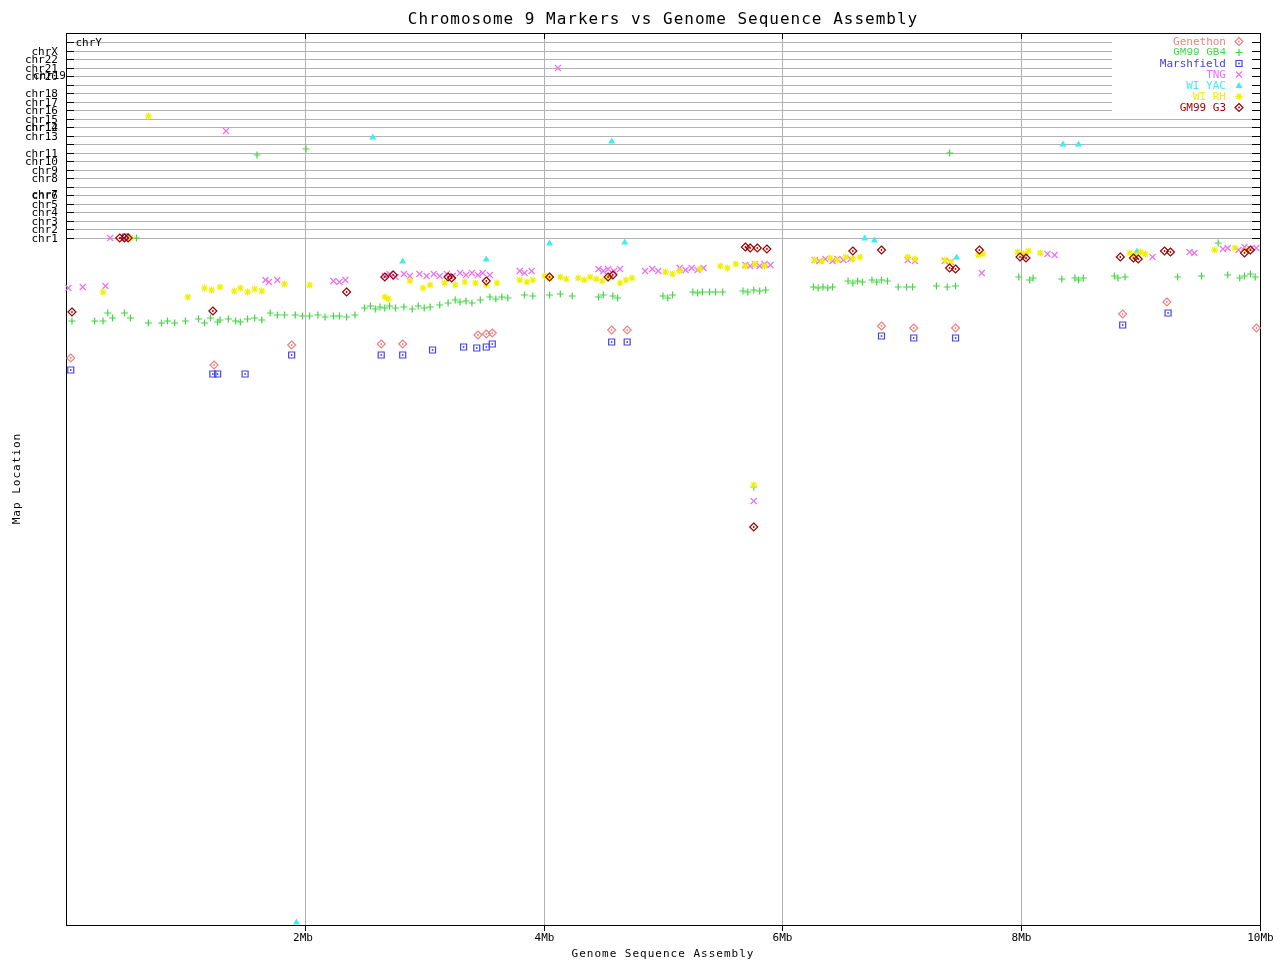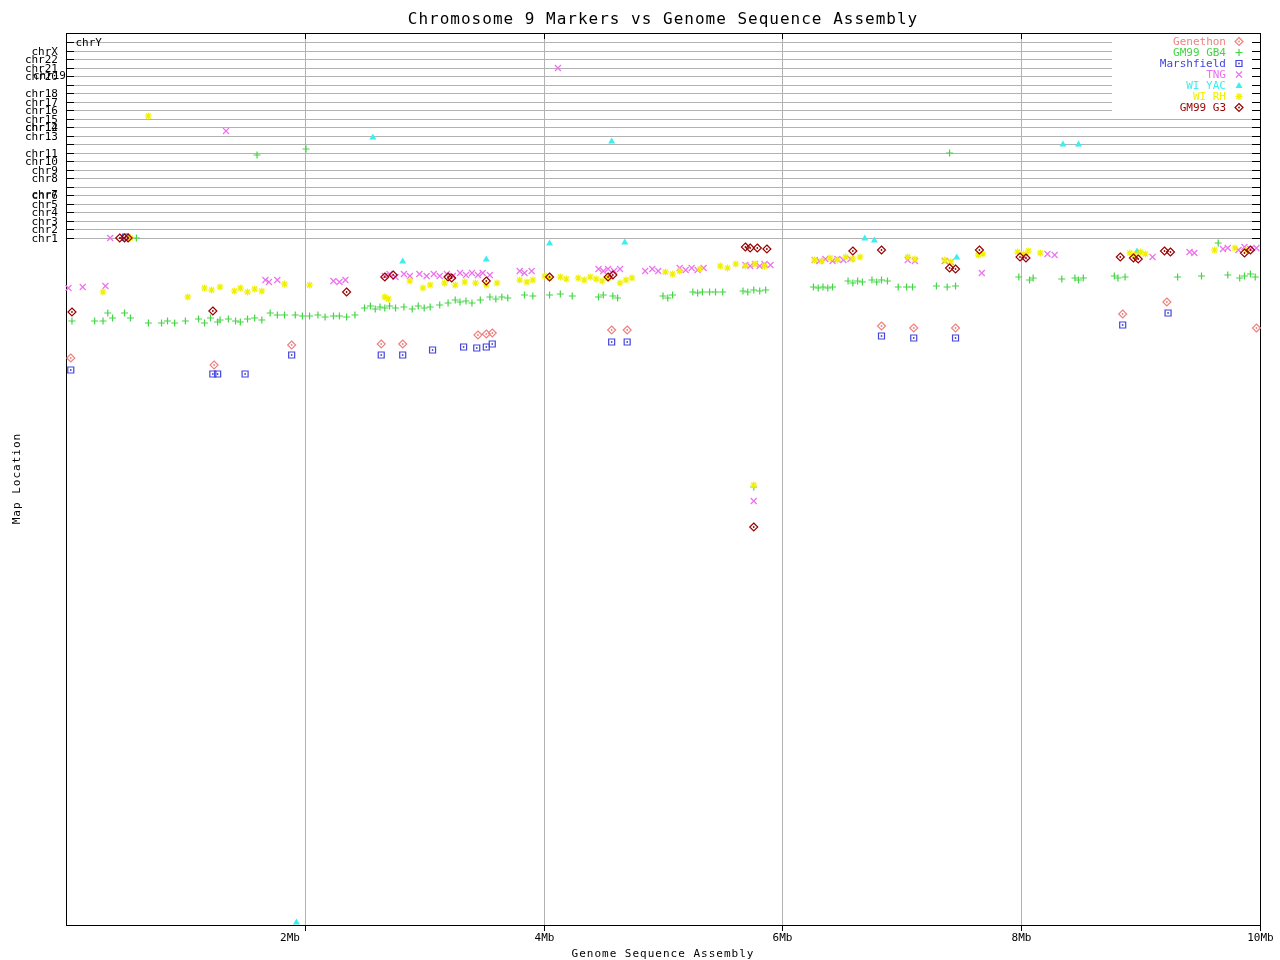--- a/index.html
+++ b/index.html
@@ -1291,40 +1291,40 @@
     <div class="chr-label" style="top: 172.5px;">chr8</div>
     <div class="chr-label" style="top: 189px;">chr7</div>
     <div class="chr-label" style="top: 189.5px;">chr6</div>
     <div class="chr-label" style="top: 198.5px;">chr5</div>
     <div class="chr-label" style="top: 206.5px;">chr4</div>
     <div class="chr-label" style="top: 215.5px;">chr3</div>
     <div class="chr-label" style="top: 223.5px;">chr2</div>
     <div class="chr-label" style="top: 232.5px;">chr1</div>
   </div>
 <div id="x-tick-labels">
-    <div class="x-tick-label" style="left: 260px;">2Mb</div>
+    <div class="x-tick-label" style="left: 273px;">2Mb</div>
     <div class="x-tick-label" style="left: 514.5px;">4Mb</div>
     <div class="x-tick-label" style="left: 752.5px;">6Mb</div>
     <div class="x-tick-label" style="left: 991.5px;">8Mb</div>
     <div class="x-tick-label" style="left: 1230.5px;">10Mb</div>
   </div>
 <div id="legend">
     <div class="legend-row">
       <span style="color: rgb(240, 128, 128);">Genethon</span>
       <span class="lmark">
         <svg width="12" height="11">
           <g>
             <path d="M6,1.5L10,5.5L6,9.5L2,5.5Z" stroke="#f08080" stroke-width="1.2" fill="none"></path>
             <circle cx="6" cy="5.5" r="0.9" fill="#f08080"></circle>
           </g>
         </svg>
       </span>
     </div>
     <div class="legend-row">
-      <span style="color: rgb(68, 213, 68);">GM99 GB4</span>
+      <span style="color: rgb(68, 213, 68); font-family: Liberation Mono, monospace;">GM99 GB4</span>
       <span class="lmark">
         <svg width="12" height="11">
           <g>
             <path d="M2.5,5.5H9.5M6,2V9" stroke="#44d544" stroke-width="1.2" fill="none"></path>
           </g>
         </svg>
       </span>
     </div>
     <div class="legend-row">
       <span style="color: rgb(69, 69, 221);">Marshfield</span>

